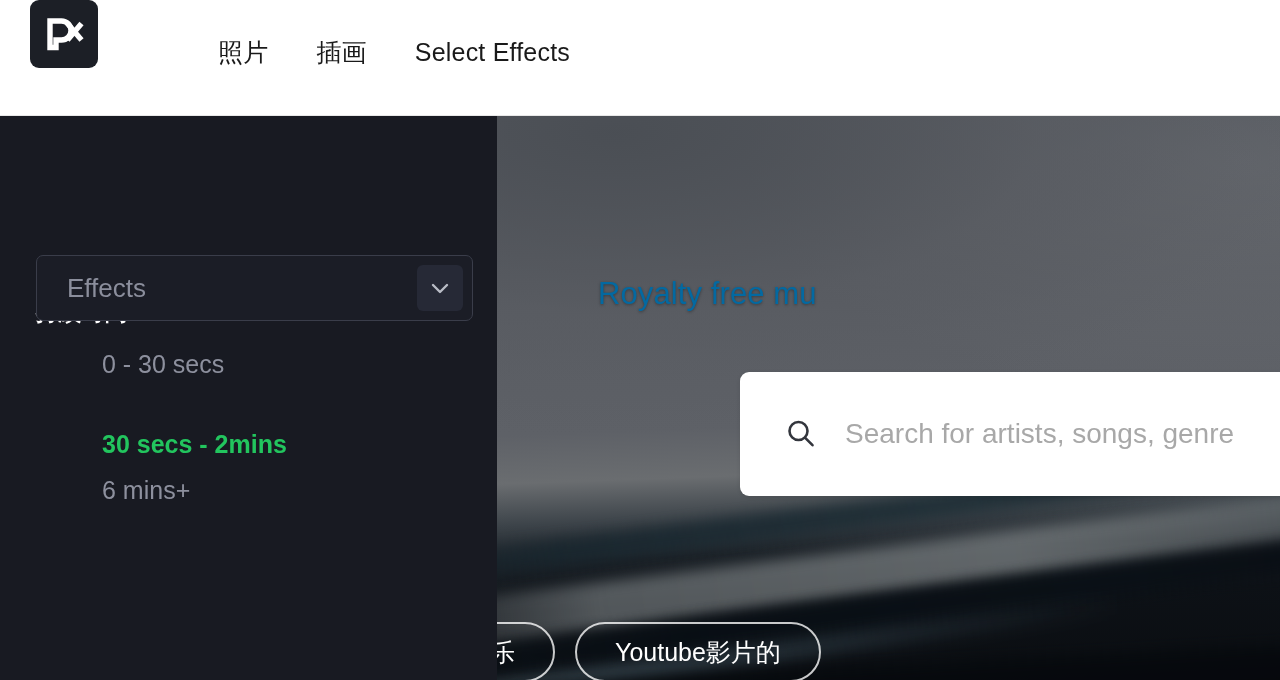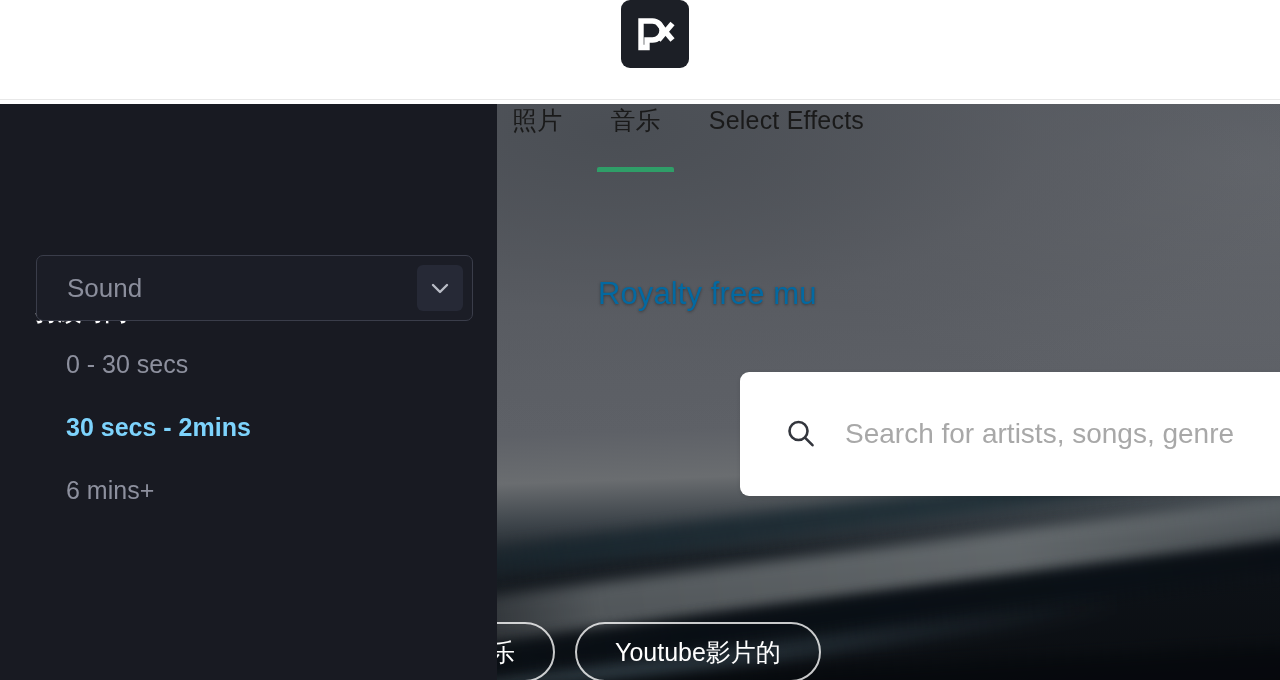--- a/index.html
+++ b/index.html
@@ -17,27 +17,25 @@
     width: 1280px;
     height: 680px;
     overflow: hidden;
   }
 
   
   .header {
     position: absolute;
     top: 0; left: 0;
     width: 1280px;
-    height: 100px;
+    height: 116px;
     background: #ffffff;
     border-bottom: 1px solid #e8e8e8;
     display: flex;
-    align-items: center;
     z-index: 30;
-    flex-direction: column;
   }
 
   .logo {
     width: 68px;
     height: 68px;
     margin-left: 30px;
     background: #1c1f26;
     border-radius: 9px;
     display: flex;
     align-items: center;
@@ -269,34 +267,36 @@
     display: flex;
     align-items: center;
     justify-content: center;
   }
 
   .option-list {
     position: absolute;
     top: 229px;
     left: 0;
     width: 571px;
+    padding-left: 36px;
   }
   .option {
     height: 63px;
     display: flex;
     align-items: center;
     padding-left: 66px;
     font-size: 25px;
     color: #8d909e;
     white-space: nowrap;
     cursor: pointer;
   }
   .option.selected {
-    color: #7dd3fc;
+    color: #22c55e;
     font-weight: bold;
+    align-items: flex-end;
   }
 </style>
 </head>
 <body>
 
 <div id="app">
 
   <div class="header">
 
     <div class="logo">
@@ -304,22 +304,22 @@
         <path d="M7 8 h11.5 a9.5 9.5 0 0 1 0 19 H13 v7.5 H7 Z" fill="none" stroke="#ffffff" stroke-width="5.4" stroke-linejoin="miter"></path>
         <path d="M24.5 10.5 L38.5 27" fill="none" stroke="#ffffff" stroke-width="5.4" stroke-linecap="butt"></path>
         <path d="M38.5 10.5 L24.5 27" fill="none" stroke="#ffffff" stroke-width="5.4" stroke-linecap="butt"></path>
       </svg>
     </div>
 
     <div class="nav">
       <div class="nav-item">
         <span>照片</span>
       </div>
-      <div class="nav-item active">
-        <span>音乐</span>
+      <div class="nav-item">
+        <span>插画</span>
       </div>
       <div class="nav-item latin">
         <span>Select Effects</span>
       </div>
     </div>
   </div>
 
   <div class="hero">
     <div class="hero-bg"></div>
     <div class="hero-band band-a"></div>
@@ -344,21 +344,21 @@
   <div class="pill-row">
     <button class="pill">视频音乐</button>
     <button class="pill">Youtube影片的</button>
   </div>
 
   <div class="sidebar">
 
     <div class="filter-title">持續時間</div>
 
     <div class="select-box">
-      <span class="select-value">Sound</span>
+      <span class="select-value">Effects</span>
       <span class="select-caret">
         <svg width="26" height="26" viewBox="0 0 26 26" aria-hidden="true">
           <polyline points="6,10 13,17 20,10" fill="none" stroke="#b9bcc6" stroke-width="2.4" stroke-linecap="round" stroke-linejoin="round"></polyline>
         </svg>
       </span>
     </div>
 
     <div class="option-list">
       <div class="option">
         <span>0 - 30 secs</span>

